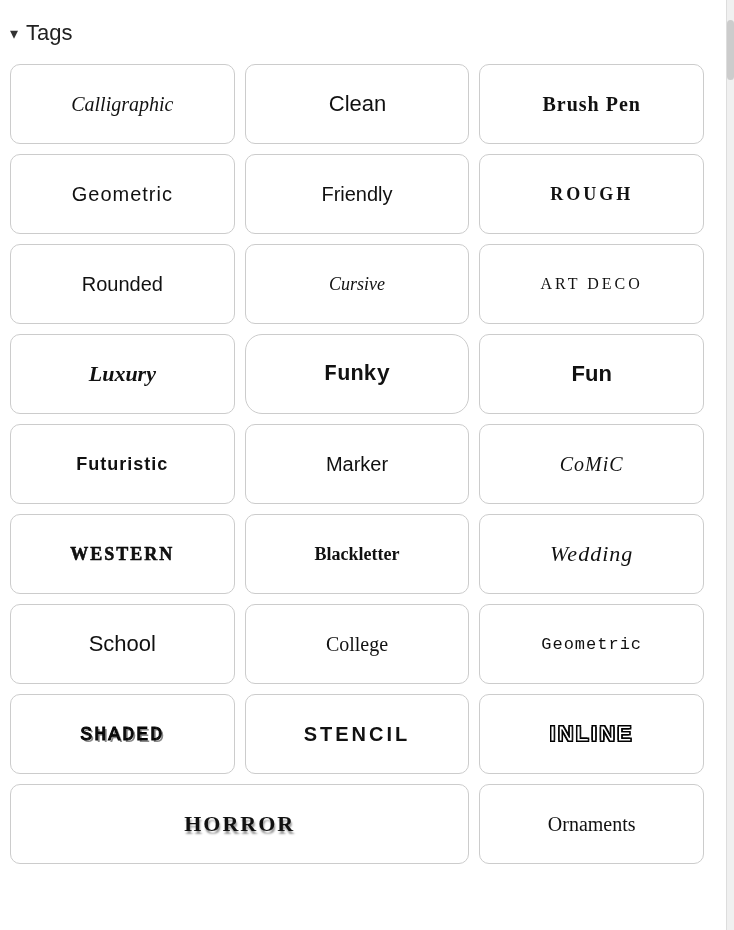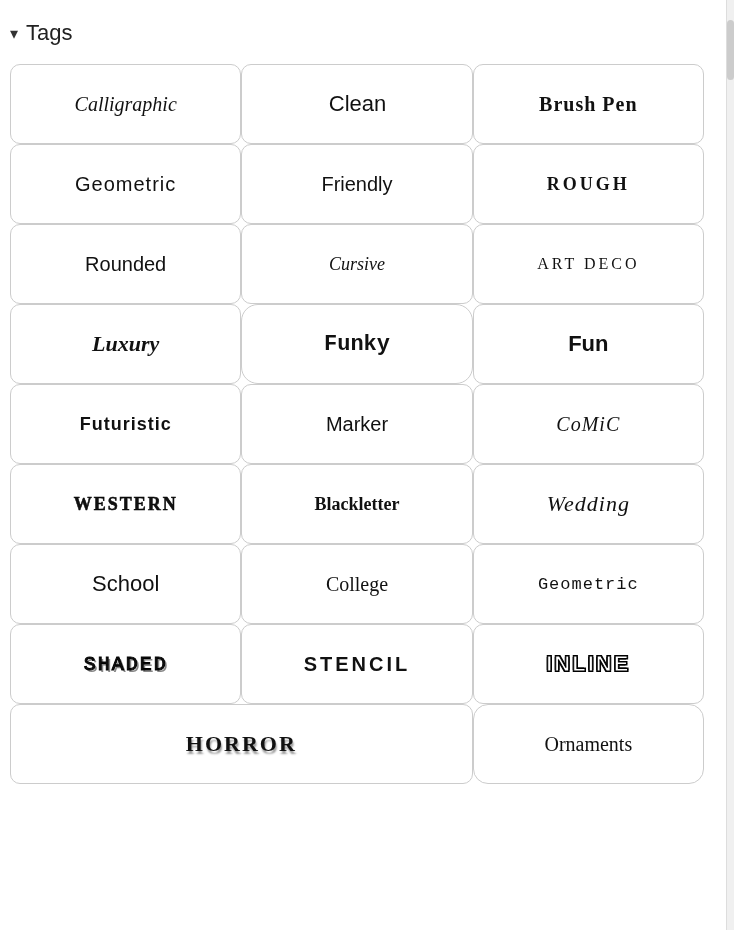--- a/index.html
+++ b/index.html
@@ -23,20 +23,21 @@
     }
 
     .chevron {
       font-size: 16px;
       color: #333;
     }
 
     .tags-grid {
       display: grid;
       grid-template-columns: repeat(3, 1fr);
+      gap: 10px;
       padding-right: 20px;
     }
 
     .tag-btn {
       border: 1.5px solid #ccc;
       border-radius: 10px;
       background: #fff;
       padding: 22px 10px;
       text-align: center;
       cursor: pointer;
@@ -207,21 +208,20 @@
       font-family: 'Georgia', serif;
       font-weight: 900;
       font-size: 22px;
       text-transform: uppercase;
       letter-spacing: 2px;
       text-shadow: 1px 3px 2px rgba(0,0,0,0.4);
     }
     .font-ornaments {
       font-family: 'Georgia', serif;
       font-size: 20px;
-      border-radius: 15px;
     }
 
     .scrollbar {
       position: fixed;
       right: 0;
       top: 0;
       width: 8px;
       height: 100%;
       background: #f0f0f0;
       border-left: 1px solid #ddd;

